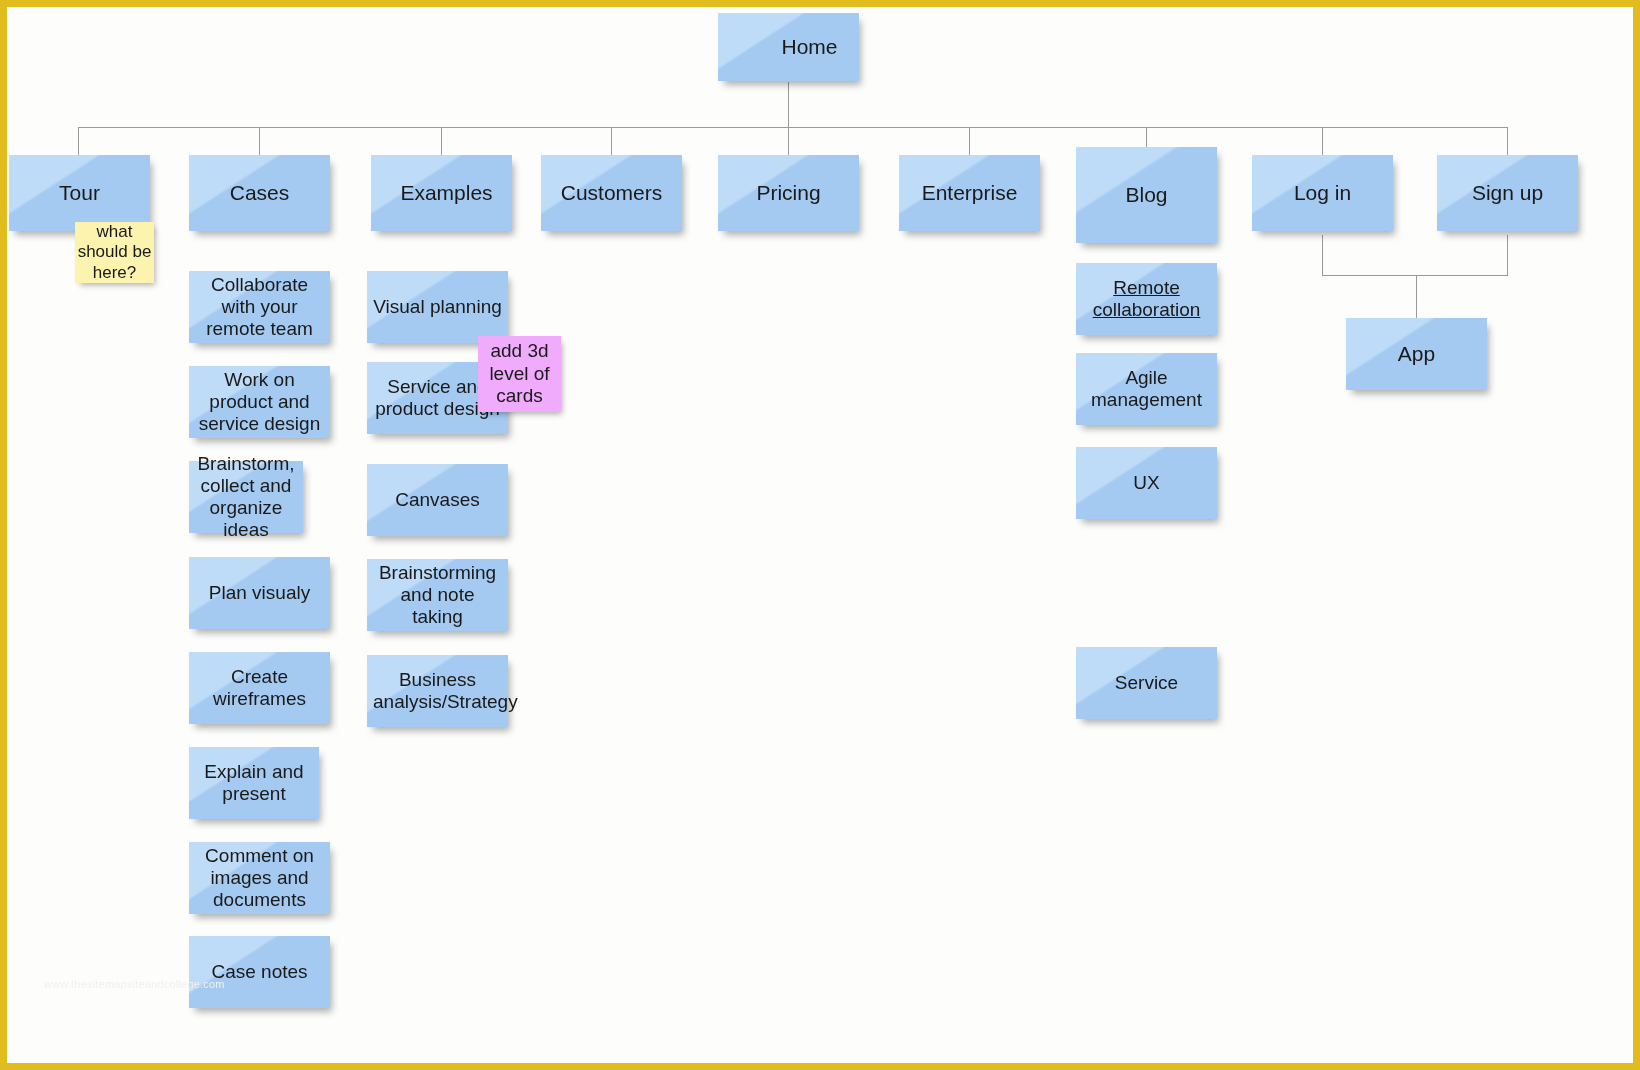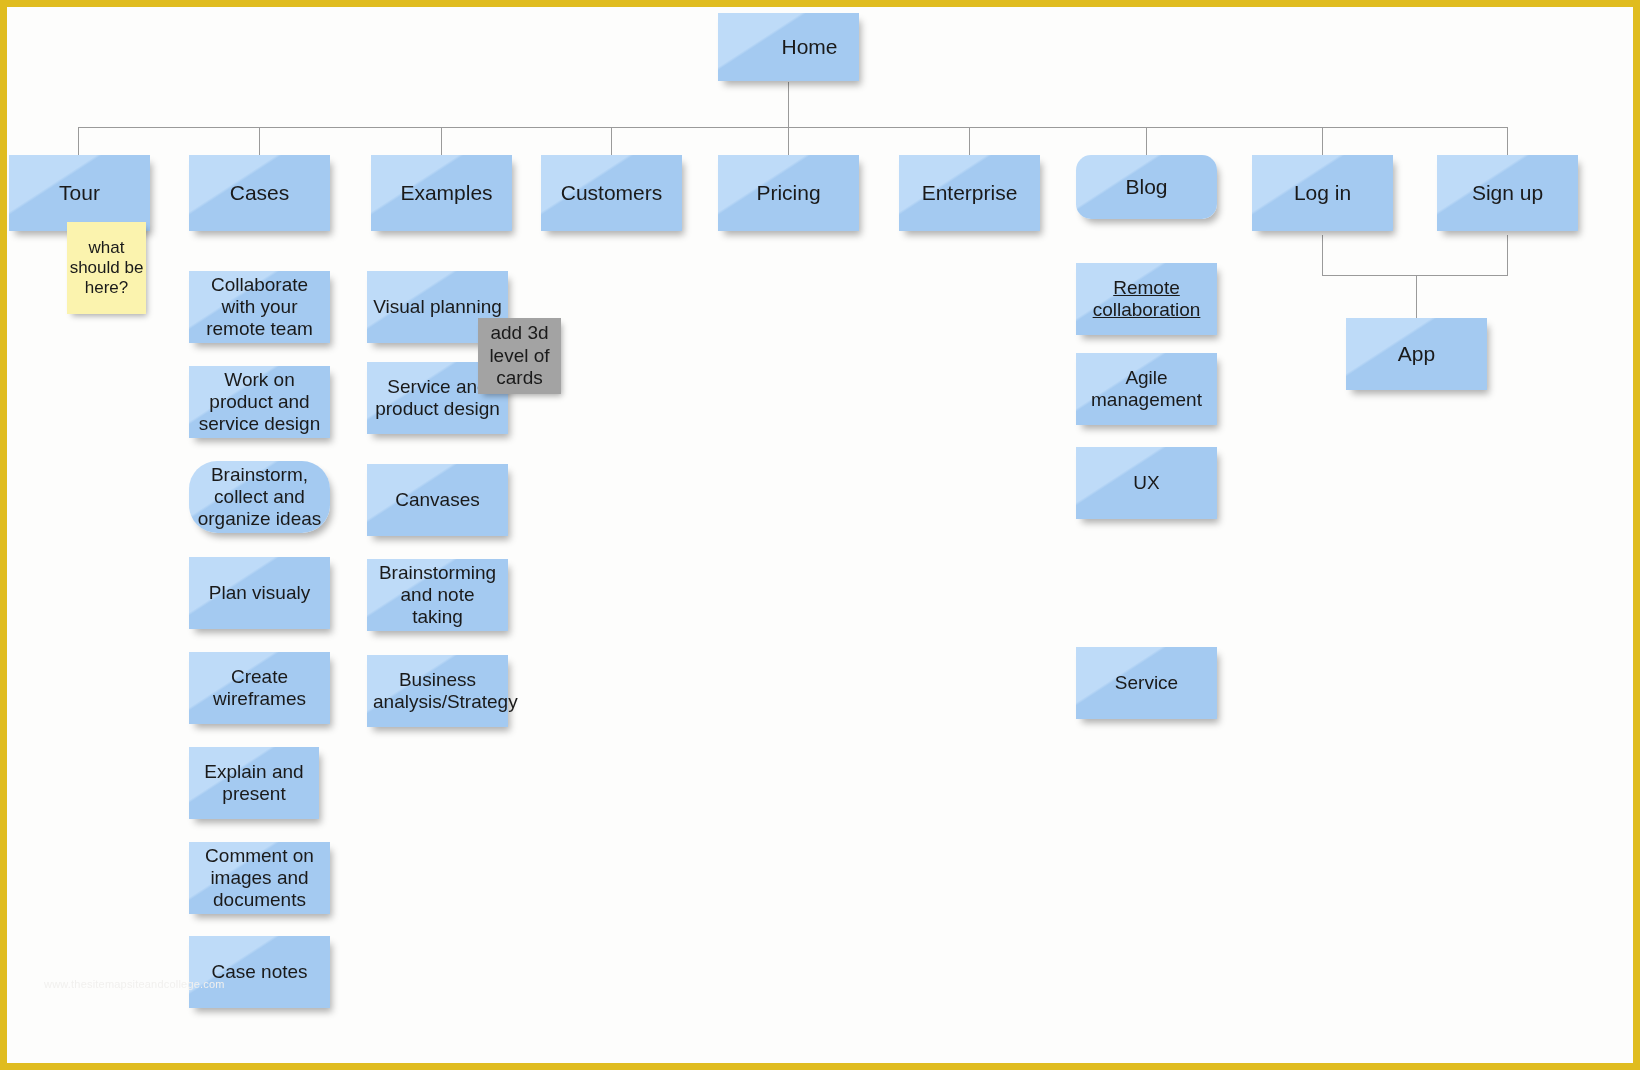--- a/index.html
+++ b/index.html
@@ -66,21 +66,21 @@
     align-items: center;
     justify-content: center;
     text-align: center;
     line-height: 1.18;
     font-size: 17px;
     color: #1a1a1a;
     box-shadow: 3px 4px 6px -2px rgba(0,0,0,0.32);
     font-family: "Liberation Sans", sans-serif;
   }
   .note.yellow { background: #fbf3ae; }
-  .note.pink   { background: #a3a3a3; font-size: 19px; }
+  .note.pink   { background: #f0abfc; font-size: 19px; margin-top: 18px; }
 
   
   .watermark {
     position: absolute;
     font-size: 11px;
     color: #f1f0ee;
     letter-spacing: 0.2px;
     white-space: nowrap;
     font-family: "Liberation Sans", sans-serif;
   }
@@ -130,37 +130,37 @@
     </div>
     <div class="card lv1" style="left:534px; top:148px; width:141px; height:76px;">
       <span class="txt">Customers</span>
     </div>
     <div class="card lv1" style="left:711px; top:148px; width:141px; height:76px;">
       <span class="txt">Pricing</span>
     </div>
     <div class="card lv1" style="left:892px; top:148px; width:141px; height:76px;">
       <span class="txt">Enterprise</span>
     </div>
-    <div class="card lv1" style="left:1069px; top:148px; width:141px; height:64px;border-radius:15px;">
+    <div class="card lv1" style="left:1069px; top:140px; width:141px; height:96px;">
       <span class="txt">Blog</span>
     </div>
     <div class="card lv1" style="left:1245px; top:148px; width:141px; height:76px;">
       <span class="txt">Log in</span>
     </div>
     <div class="card lv1" style="left:1430px; top:148px; width:141px; height:76px;">
       <span class="txt">Sign up</span>
     </div>
 
     <div class="card lv2" style="left:182px; top:264px; width:141px; height:72px;">
       <span class="txt">Collaborate with your remote team</span>
     </div>
     <div class="card lv2" style="left:182px; top:359px; width:141px; height:72px;">
       <span class="txt">Work on product and service design</span>
     </div>
-    <div class="card lv2" style="left:182px; top:454px; width:141px; height:72px;border-radius:28px;">
+    <div class="card lv2" style="left:182px; top:454px; width:114px; height:72px;">
       <span class="txt">Brainstorm, collect and organize ideas</span>
     </div>
     <div class="card lv2" style="left:182px; top:550px; width:141px; height:72px;">
       <span class="txt">Plan visualy</span>
     </div>
     <div class="card lv2" style="left:182px; top:645px; width:141px; height:72px;">
       <span class="txt">Create wireframes</span>
     </div>
     <div class="card lv2" style="left:182px; top:740px; width:130px; height:72px;">
       <span class="txt">Explain and present</span>
@@ -198,21 +198,21 @@
       <span class="txt">UX</span>
     </div>
     <div class="card lv2" style="left:1069px; top:640px; width:141px; height:72px;">
       <span class="txt">Service</span>
     </div>
 
     <div class="card lv1" style="left:1339px; top:311px; width:141px; height:72px;">
       <span class="txt">App</span>
     </div>
 
-    <div class="note yellow" style="left:60px; top:215px; width:79px; height:92px;">
+    <div class="note yellow" style="left:68px; top:215px; width:79px; height:61px;">
       <span class="txt">what should be here?</span>
     </div>
     <div class="note pink" style="left:471px; top:311px; width:83px; height:76px;">
       <span class="txt">add 3d level of cards</span>
     </div>
 
     <div class="watermark" style="left:37px; top:971px;">www.thesitemapsiteandcollege.com</div>
 
   </div>
 </div>

